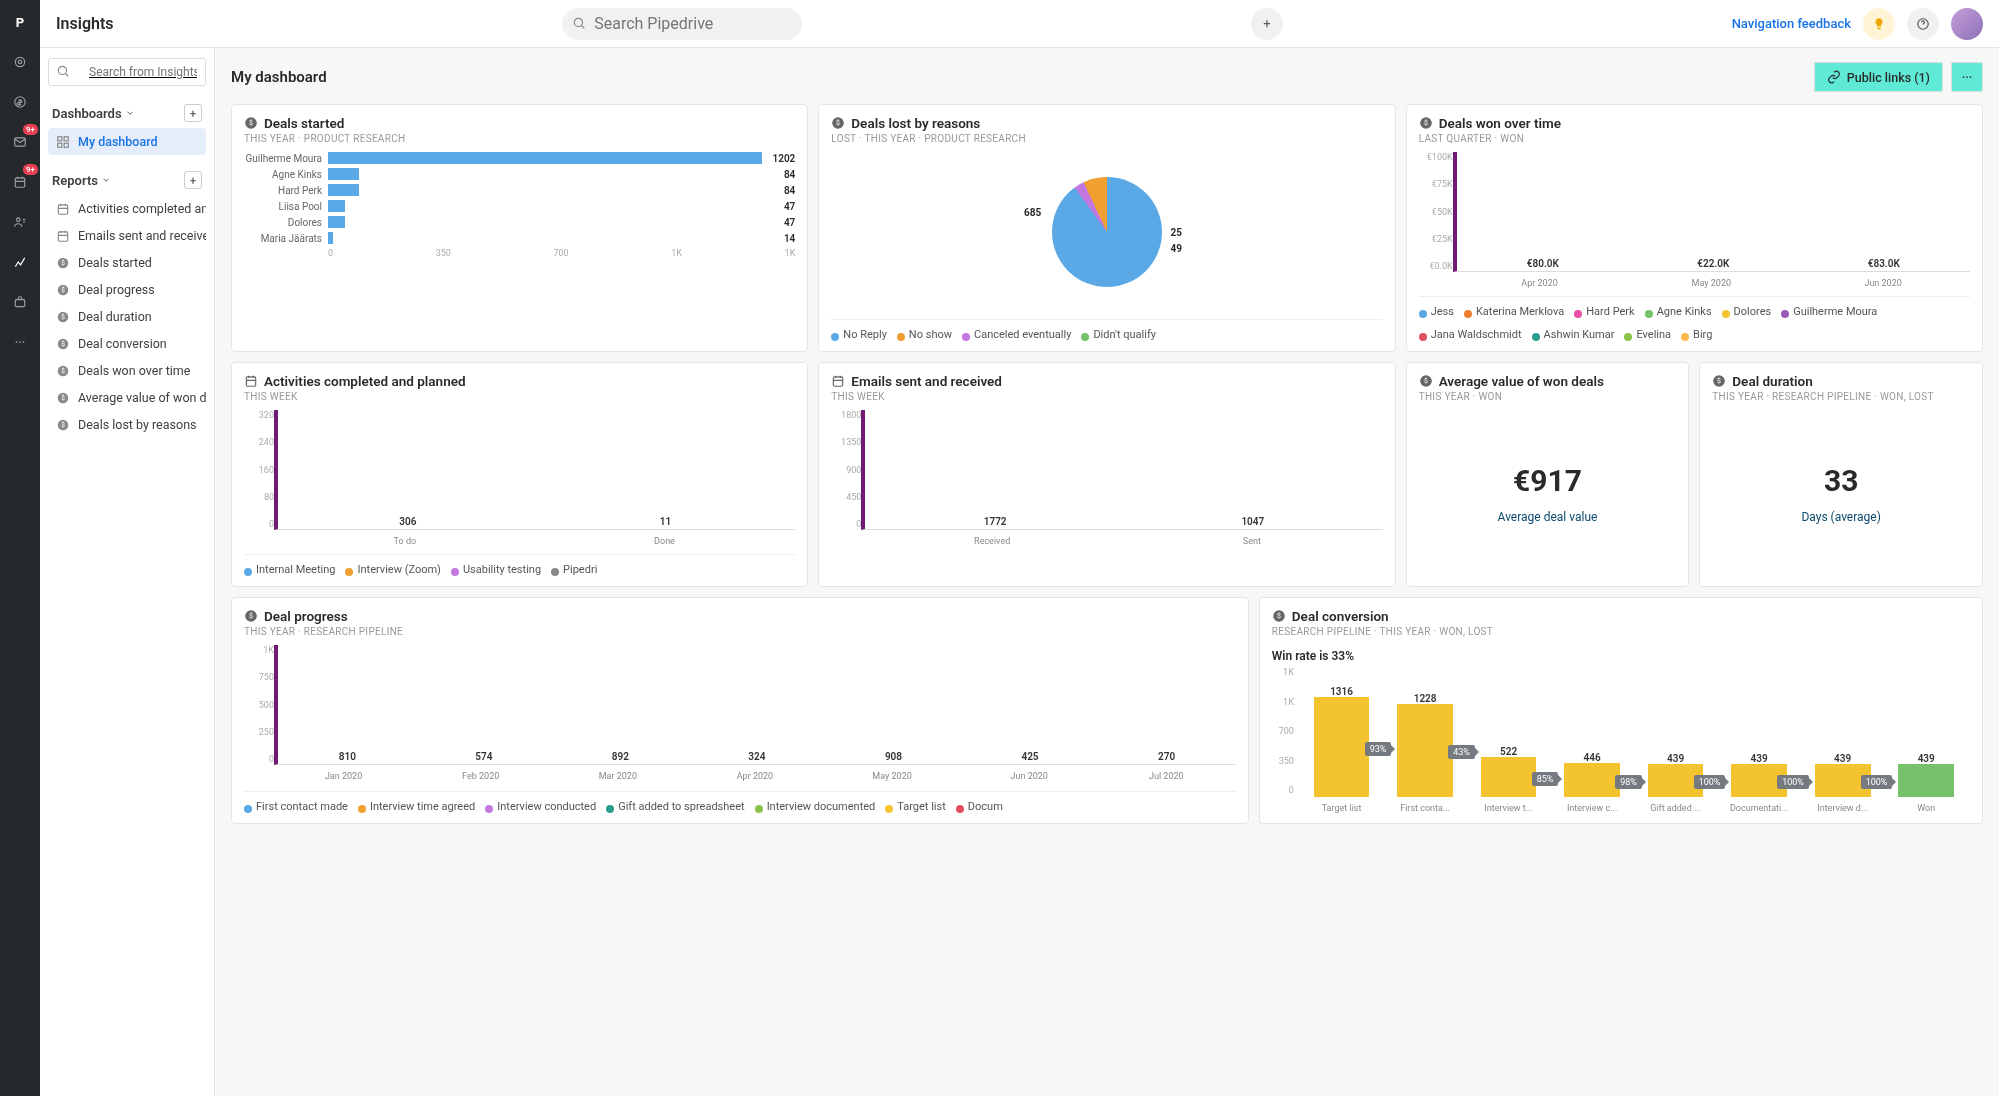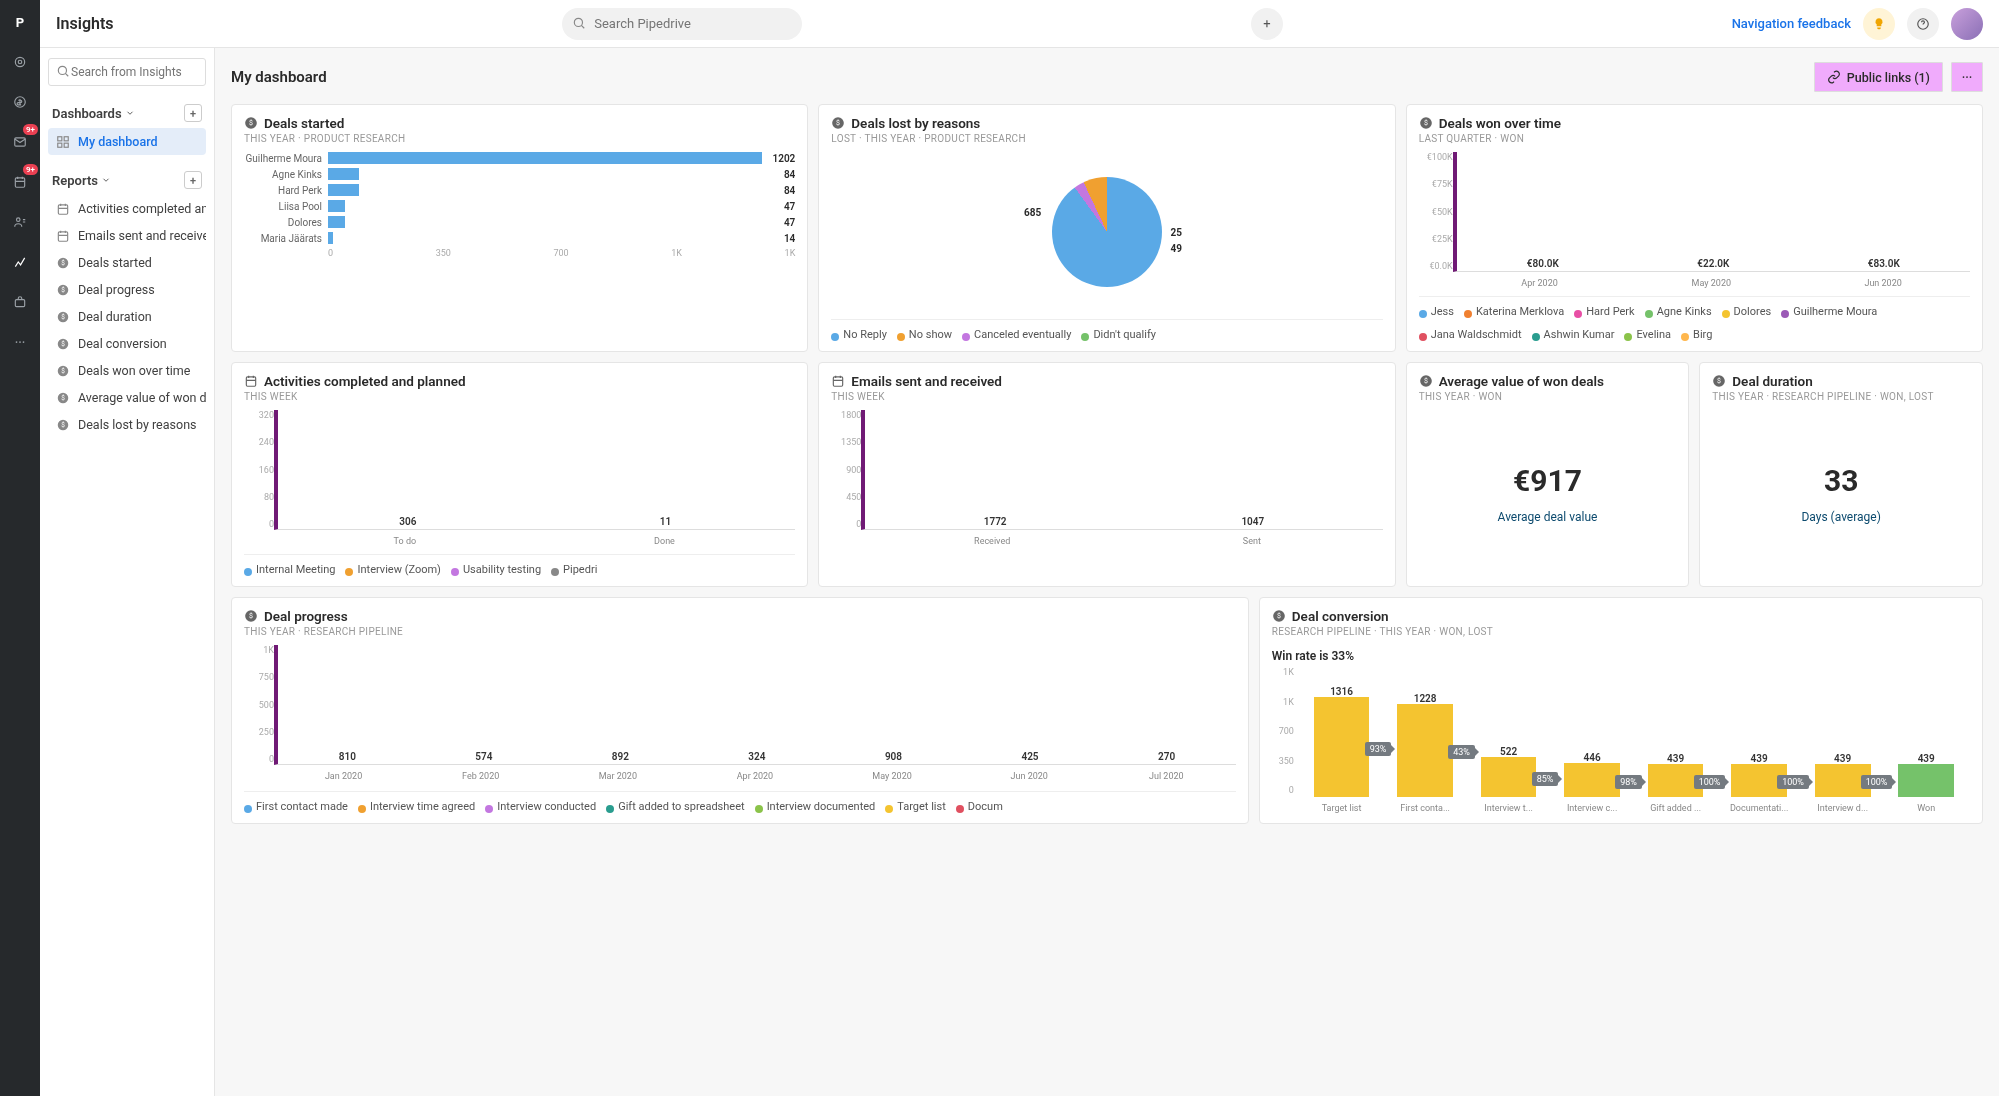--- a/index.html
+++ b/index.html
@@ -6,42 +6,42 @@
 body { background:#f7f7f7; color:#2a2a2a; font-size:13px; overflow:hidden; }
 .app { display:flex; height:100vh; }
 .rail { width:40px; background:#26292c; display:flex; flex-direction:column; align-items:center; padding-top:8px; gap:12px; }
 .rail-item { width:28px; height:28px; display:flex; align-items:center; justify-content:center; color:#9aa0a6; cursor:pointer; position:relative; border-radius:4px; }
 .rail-item.active { color:#fff; }
 .rail-badge { position:absolute; top:-4px; right:-4px; background:#eb4052; color:#fff; font-size:8px; padding:1px 3px; border-radius:6px; font-weight:600; }
 .main { flex:1; display:flex; flex-direction:column; }
 .topbar { height:48px; background:#fff; border-bottom:1px solid #e5e5e5; display:flex; align-items:center; padding:0 16px; gap:16px; }
 .topbar-title { font-size:16px; font-weight:600; }
 .search-global { flex:0 0 240px; margin-left:auto; margin-right:auto; position:relative; }
-.search-global input { width:100%; height:32px; border:none; background:#f1f1f1; border-radius:16px; padding:0 12px 0 32px; font-size:13px; outline:none; }
+.search-global input { width:100%; height:32px; border:none; background:#f1f1f1; border-radius:16px; padding:0 12px 0 32px; font-size:16px; outline:none; }
 .search-icon-pos { position:absolute; left:10px; top:8px; color:#888; }
 .topbar-right { display:flex; align-items:center; gap:12px; }
 .btn-circle { width:32px; height:32px; border-radius:50%; background:#f1f1f1; display:flex; align-items:center; justify-content:center; cursor:pointer; color:#555; }
 .btn-circle.yellow { background:#fff4d6; color:#f0a500; }
 .nav-feedback { color:#1a73e8; font-weight:500; cursor:pointer; font-size:13px; }
 .avatar { width:32px; height:32px; border-radius:50%; background:linear-gradient(135deg,#c9a0dc,#8a6fb5); }
 .body { flex:1; display:flex; overflow:hidden; }
 .sidebar { width:175px; background:#fff; border-right:1px solid #e5e5e5; padding:10px 8px; overflow-y:auto; }
-.sb-search { width:100%; height:28px; border:1px solid #ddd; border-radius:3px; padding:0 8px 0 22px; font-size:12px; outline:none; }
+.sb-search { width:100%; height:28px; border:1px solid #ddd; border-radius:3px; padding:0 8px 0 40px; font-size:12px; outline:none;text-decoration:underline; }
 .sb-search-wrap { position:relative; margin-bottom:12px; }
 .sb-search-wrap .search-icon-pos { top:6px; left:8px; }
 .sb-section-head { display:flex; align-items:center; justify-content:space-between; font-size:13px; font-weight:600; color:#404040; padding:6px 4px; cursor:pointer; }
 .sb-add { width:18px; height:18px; border:1px solid #ccc; border-radius:3px; display:flex; align-items:center; justify-content:center; font-size:11px; color:#666; cursor:pointer; }
 .sb-item { display:flex; align-items:center; gap:8px; padding:6px 8px; border-radius:4px; font-size:12.5px; color:#404040; cursor:pointer; white-space:nowrap; overflow:hidden; text-overflow:ellipsis; }
 .sb-item.active { background:#e4edf9; color:#1a73e8; font-weight:500; }
 .sb-icon { width:14px; height:14px; flex-shrink:0; color:#888; }
 .content { flex:1; overflow:auto; padding:14px 16px; }
 .content-head { display:flex; align-items:center; justify-content:space-between; margin-bottom:12px; }
 .content-title { font-size:15px; font-weight:600; }
 .head-actions { display:flex; gap:8px; }
-.btn-outline { height:30px; padding:0 12px; border:1px solid #ddd; background:#f0abfc; border-radius:1px; display:flex; align-items:center; gap:6px; font-size:12.5px; cursor:pointer; font-weight:500; }
+.btn-outline { height:30px; padding:0 12px; border:1px solid #ddd; background:#5eead4; border-radius:1px; display:flex; align-items:center; gap:6px; font-size:12.5px; cursor:pointer; font-weight:500; }
 .grid { display:grid; grid-template-columns:repeat(12,1fr); gap:10px; }
 .card { background:#fff; border:1px solid #e5e5e5; border-radius:4px; padding:10px 12px; display:flex; flex-direction:column; }
 .card-head { display:flex; align-items:center; gap:6px; margin-bottom:2px; }
 .card-title { font-size:13.5px; font-weight:600; }
 .card-sub { font-size:10px; color:#999; text-transform:uppercase; letter-spacing:.3px; margin-bottom:8px; }
 .card-body { flex:1; min-height:0; }
 .legend { display:flex; flex-wrap:wrap; gap:10px; font-size:11px; color:#555; padding-top:8px; border-top:1px solid #eee; margin-top:8px; }
 .legend-item { display:flex; align-items:flex-end; gap:4px; }
 .dot { width:8px; height:8px; border-radius:50%; }
 .kpi { display:flex; flex-direction:column; align-items:center; justify-content:center; height:100%; }

